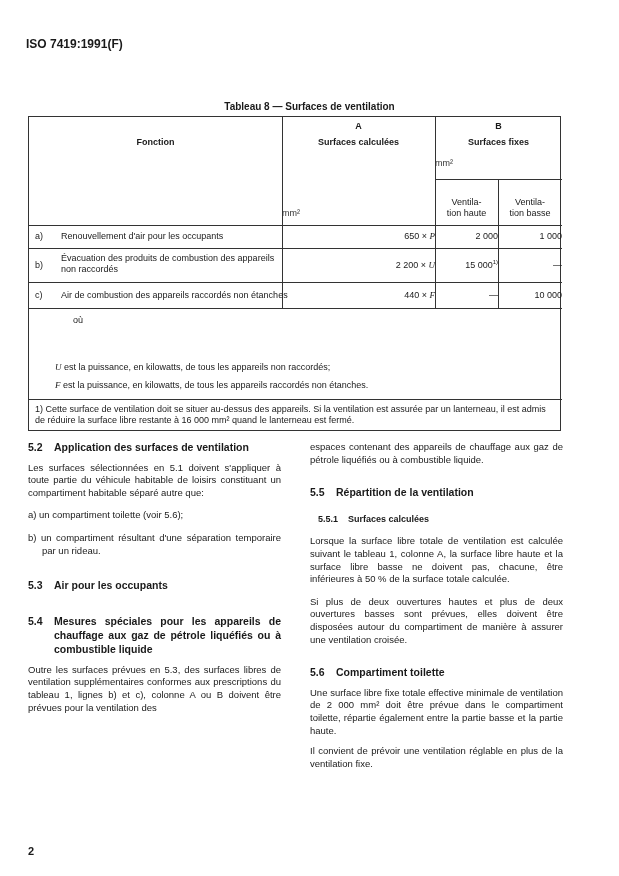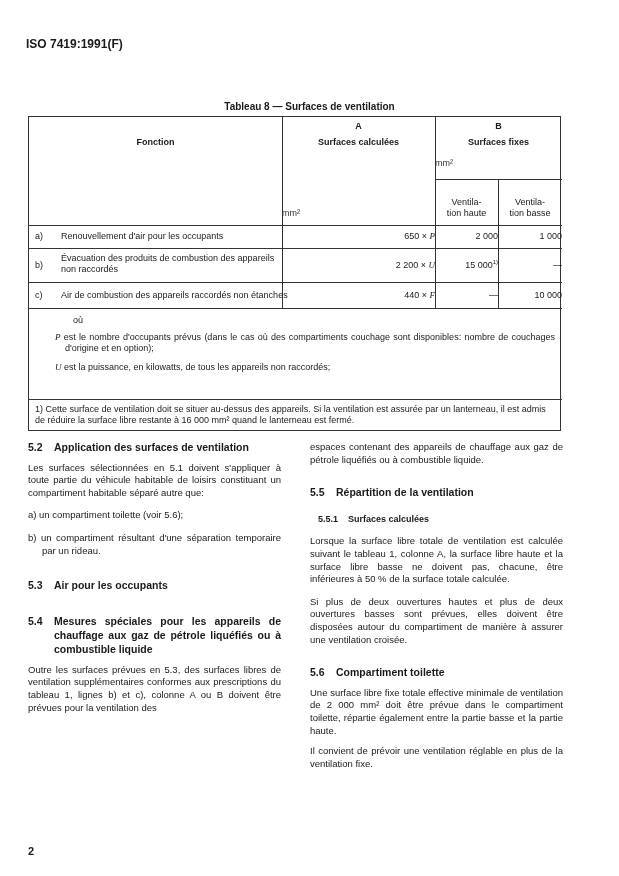--- a/index.html
+++ b/index.html
@@ -73,22 +73,22 @@
   <div class="cell num" style="left:406px; width:63px; top:143px;"><span>15 000</span><sup>1)</sup></div>
   <div class="cell num" style="left:469px; width:64px; top:143px;">—</div>
 
   <div class="cell lbl" style="left:6px; top:173px;">c)</div>
   <div class="cell lbl" style="left:32px; top:173px; width:220px; white-space:nowrap;">Air de combustion des appareils raccordés non étanches</div>
   <div class="cell num" style="left:253px; width:153px; top:173px;"><span>440 ×</span> <span class="ital">F</span></div>
   <div class="cell num" style="left:406px; width:63px; top:173px;">—</div>
   <div class="cell num" style="left:469px; width:64px; top:173px;">10 000</div>
 
   <div class="cell legend-row" style="left:20px; top:198px;margin-left:24px;">où</div>
-  <div class="cell legend-row" style="left:26px; top:215px; width:500px; padding-left:10px; text-indent:-10px; text-align:justify;"><span class="ital">P</span> <span>est le nombre d'occupants prévus (dans le cas où des compartiments couchage sont disponibles: nombre de couchages d'origine et en option);</span></div>
   <div class="cell legend-row" style="left:26px; top:245px; width:500px;"><span class="ital">U</span> <span>est la puissance, en kilowatts, de tous les appareils non raccordés;</span></div>
+  <div class="cell legend-row" style="left:26px; top:263px; width:500px;"><span class="ital">F</span> <span>est la puissance, en kilowatts, de tous les appareils raccordés non étanches.</span></div>
 
   <div class="cell legend-row" style="left:6px; top:287px; width:520px;">1)  Cette surface de ventilation doit se situer au-dessus des appareils. Si la ventilation est assurée par un lanterneau, il est admis de réduire la surface libre restante à 16 000 mm² quand le lanterneau est fermé.</div>
 </div>
 
 <div class="col" style="left:28px; top:441px; width:253px;">
   <div class="h2"><span class="secnum">5.2</span><span>Application des surfaces de ventilation</span></div>
   <p style="margin-top:8px;">Les surfaces sélectionnées en 5.1 doivent s'appliquer à toute partie du véhicule habitable de loisirs constituant un compartiment habitable séparé autre que:</p>
   <p class="list-item" style="margin-top:10px;">a)  un compartiment toilette (voir 5.6);</p>
   <p class="list-item" style="margin-top:10px;">b)  un compartiment résultant d'une séparation temporaire par un rideau.</p>
 

